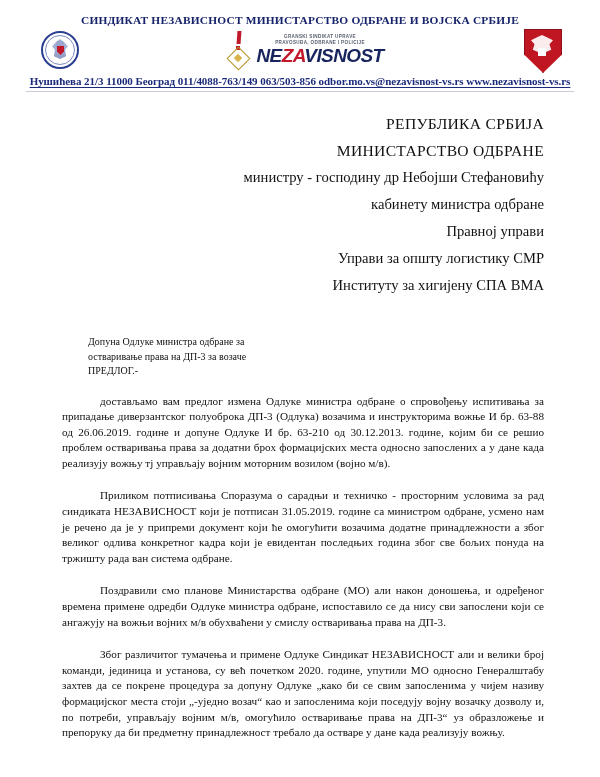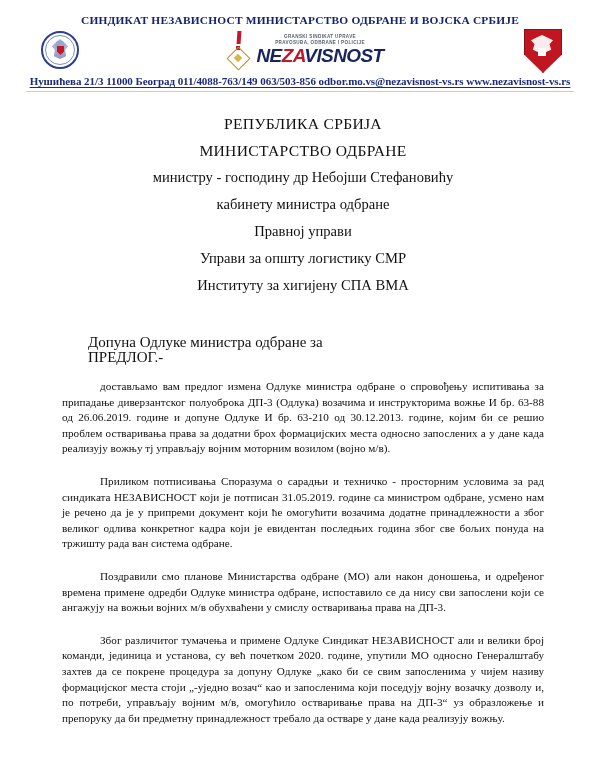--- a/index.html
+++ b/index.html
@@ -210,37 +210,37 @@
     height: 1px;
     background: #c9ccd6;
     margin: 4px 8px 0 8px;
   }
 
   
   .page {
     padding: 0 56px 0 62px;
   }
   .addressee {
-    text-align: center;
+    text-align: right;
     margin-top: 18px;
   }
   .addressee .l {
     font-size: 14.6px;
     line-height: 27px;
     white-space: nowrap;
   }
   .addressee .big {
     font-size: 15.6px;
     letter-spacing: 0.3px;
   }
 
   .subject {
     margin-top: 36px;
     margin-left: 26px;
-    font-size: 15px;
+    font-size: 10px;
     line-height: 14.5px;
   }
 
   .salutation {
     margin-top: 24px;
     font-size: 11.2px;
   }
 
   .para {
     margin-top: 15px;
@@ -302,20 +302,21 @@
     <div class="l big">МИНИСТАРСТВО ОДБРАНЕ</div>
     <div class="l">министру - господину др Небојши Стефановићу</div>
     <div class="l">кабинету министра одбране</div>
     <div class="l">Правној управи</div>
     <div class="l">Управи за општу логистику СМР</div>
     <div class="l">Институту за хигијену СПА ВМА</div>
   </div>
 
   <div class="subject">
     <div>Допуна Одлуке министра одбране за</div>
+    <div>остваривање права на ДП-3 за возаче</div>
     <div>ПРЕДЛОГ.-</div>
   </div>
 
 
   <div class="para">достављамо вам предлог измена Одлуке министра одбране о спровођењу  испитивања за припадање диверзантског полуоброка ДП-3 (Одлука) возачима и инструкторима вожње И бр. 63-88 од 26.06.2019. године и допуне Одлуке И бр. 63-210 од 30.12.2013. године, којим би се решио проблем остваривања права за додатни брох формацијских места односно запослених а у дане када реализују вожњу тј управљају војним моторним возилом (војно м/в).</div>
   <div class="para tight">Приликом потписивања Споразума о сарадњи и техничко - просторним условима за рад синдиката НЕЗАВИСНОСТ који је потписан 31.05.2019. године са министром одбране, усмено нам је речено да је у припреми документ који ће омогућити возачима додатне принадлежности а због великог одлива конкретног кадра који је евидентан последњих година због све бољих понуда на тржишту рада ван  система одбране.</div>
   <div class="para tight">Поздравили смо планове Министарства одбране (МО) али након доношења, и одређеног времена примене одредби Одлуке министра одбране, испоставило се да нису сви запослени који се ангажују на вожњи војних м/в обухваћени у смислу остваривања права на ДП-3.</div>
   <div class="para tight">Због различитог тумачења и примене Одлуке Синдикат НЕЗАВИСНОСТ али и велики број команди, јединица и установа, су већ почетком 2020. године, упутили МО односно Генералштабу захтев да се покрене процедура за допуну Одлуке „како би се свим запосленима у чијем називу формацијског места стоји „-уједно возач“ као и запосленима који поседују војну возачку дозволу и, по потреби,  управљају војним м/в, омогућило остваривање права на ДП-3“ уз образложење и препоруку да  би предметну принадлежност требало да остваре у дане када реализују вожњу.</div>
 
 </div>

